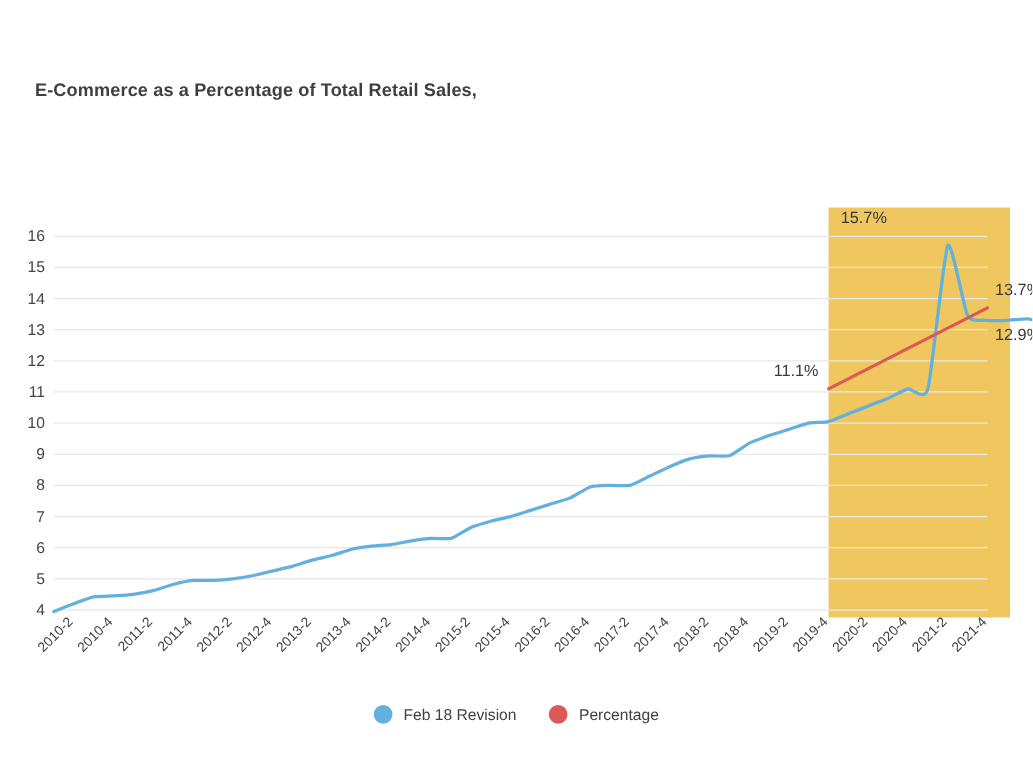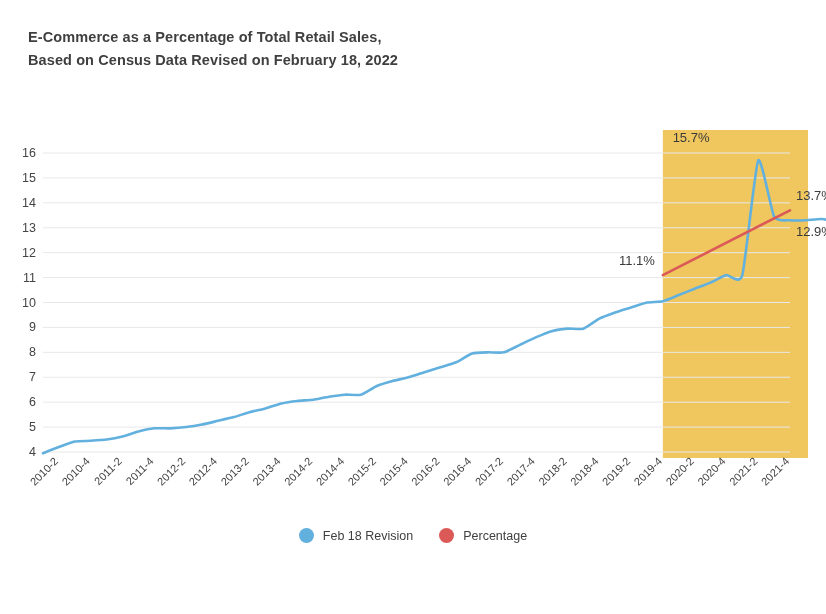--- a/index.html
+++ b/index.html
@@ -11,20 +11,21 @@
     width: 826px;
     height: 614px;
     font-family: "Liberation Sans", sans-serif;
     color: #3d3d3d;
     position: relative;
     overflow: hidden;
   }
   #chart-root {
     position: absolute;
     inset: 0;
+    margin-top: 36px;
   }
   .title-block {
     position: absolute;
     left: 28px;
     top: 26px;
     width: 600px;
   }
   .title-line {
     font-size: 14.5px;
     font-weight: bold;
@@ -93,21 +94,20 @@
     color: #3f3f3f;
   }
 </style>
 </head>
 <body>
 
 <div id="chart-root">
 
   <div class="title-block">
     <div class="title-line">E-Commerce as a Percentage of Total Retail Sales,</div>
-    <div class="title-line">Based on Census Data Revised on February 18, 2022</div>
   </div>
 
   <div class="plot-wrap">
     <svg class="chart-svg" width="826" height="614" viewBox="0 0 826 614">
       <g id="g-band">
           <rect x="662.8510638297872" y="130" width="145.14893617021278" height="328" fill="#efc75e"></rect>
         </g>
       <g id="g-grid">
           <line x1="43" y1="452" x2="790" y2="452" stroke="#e8e8e8" stroke-width="1"></line>
           <line x1="43" y1="427.0833333333333" x2="790" y2="427.0833333333333" stroke="#e8e8e8" stroke-width="1"></line>

